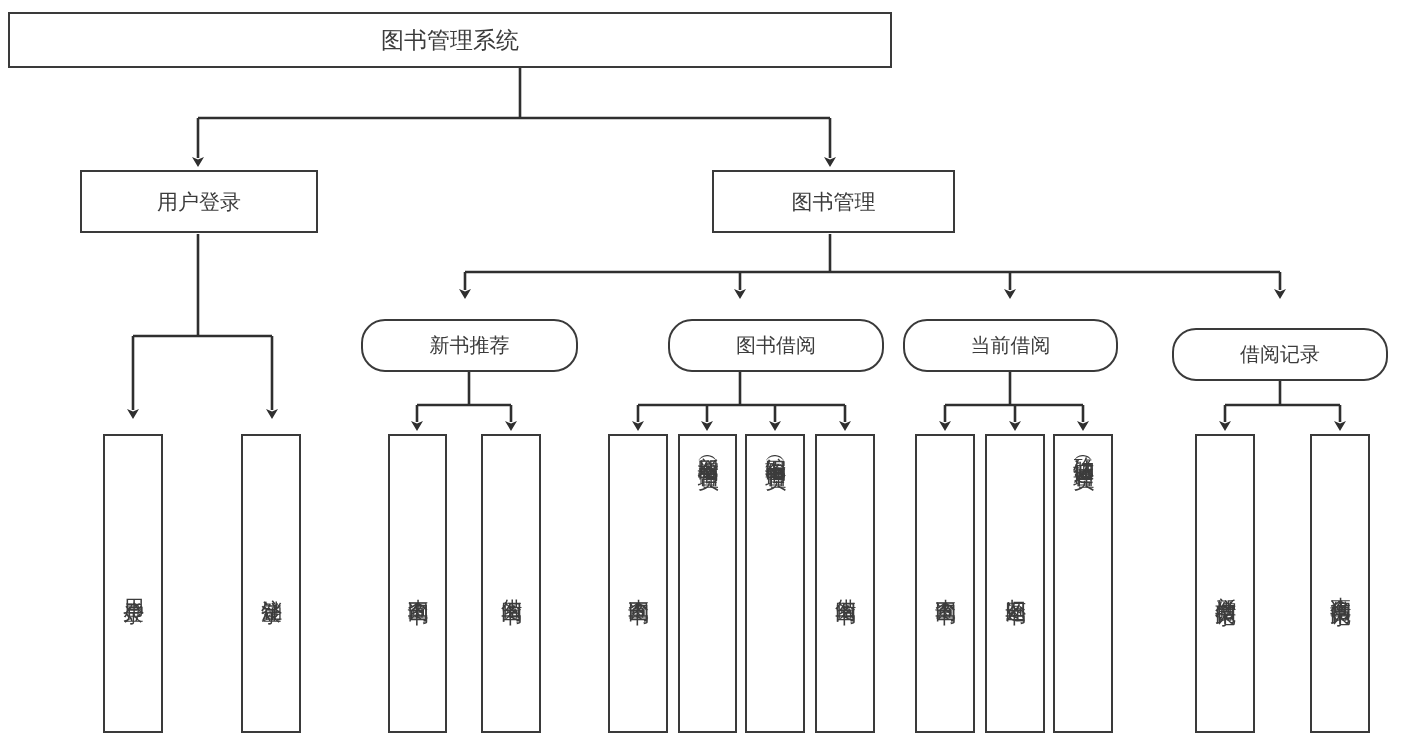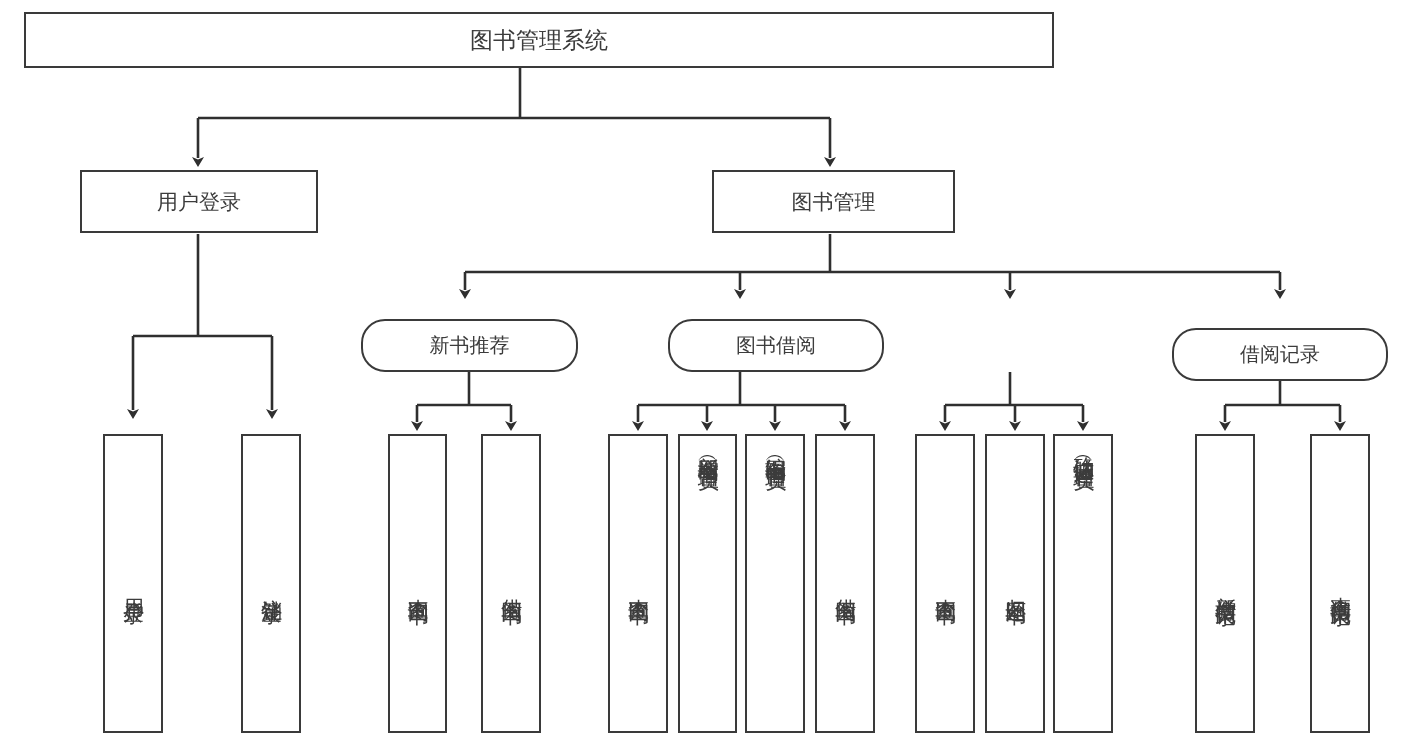--- a/index.html
+++ b/index.html
@@ -71,36 +71,39 @@
       <path d="M1015,405 L1015,422" marker-end="url(#ah)"></path>
       <path d="M1083,405 L1083,422" marker-end="url(#ah)"></path>
 
       <path d="M1280,372 L1280,405"></path>
       <path d="M1225,405 L1340,405"></path>
       <path d="M1225,405 L1225,422" marker-end="url(#ah)"></path>
       <path d="M1340,405 L1340,422" marker-end="url(#ah)"></path>
     </g>
   </svg>
 
-  <div class="node root" style="left:24px;top:12px;width:1030px;height:56px;">
+  <div class="node root" style="left:8px;top:12px;width:884px;height:56px;">
     <span>图书管理系统</span>
   </div>
 
   <div class="node lvl1" style="left:80px;top:170px;width:238px;height:63px;">
     <span>用户登录</span>
   </div>
   <div class="node lvl1" style="left:712px;top:170px;width:243px;height:63px;">
     <span>图书管理</span>
   </div>
 
   <div class="node lvl2" style="left:361px;top:319px;width:217px;height:53px;">
     <span>新书推荐</span>
   </div>
   <div class="node lvl2" style="left:632px;top:319px;width:216px;height:53px;margin-left:36px;">
     <span>图书借阅</span>
+  </div>
+  <div class="node lvl2" style="left:903px;top:319px;width:215px;height:53px;">
+    <span>当前借阅</span>
   </div>
   <div class="node lvl2" style="left:1172px;top:328px;width:216px;height:53px;">
     <span>借阅记录</span>
   </div>
 
   <div class="node leaf midtext" style="left:103px;top:434px;width:60px;height:299px;">
     <span class="vtext">用户登录</span>
   </div>
   <div class="node leaf midtext" style="left:241px;top:434px;width:60px;height:299px;">
     <span class="vtext">注销登录</span>

